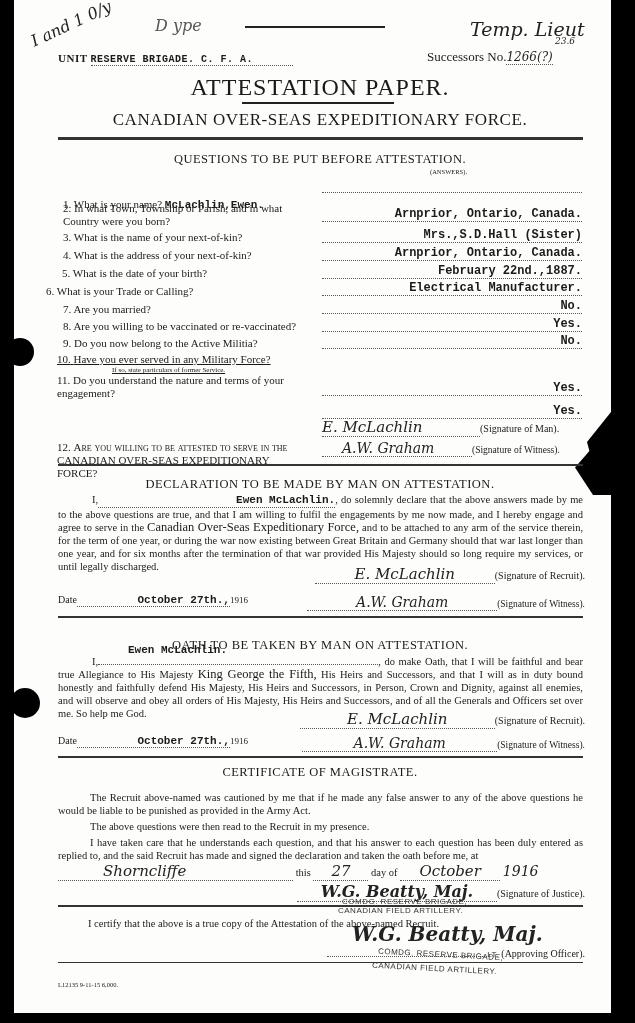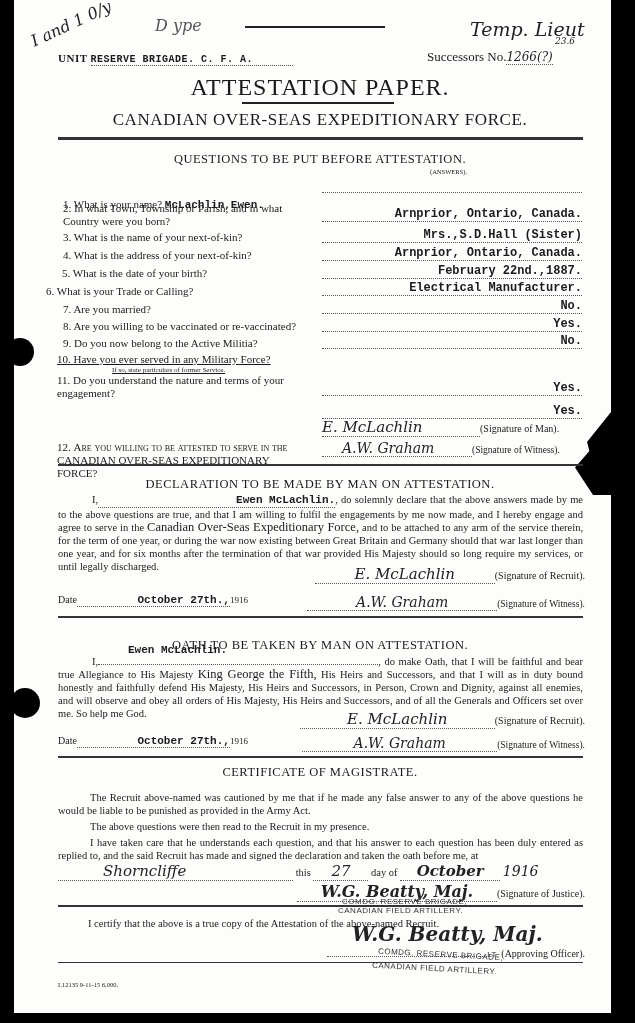--- a/index.html
+++ b/index.html
@@ -185,21 +185,21 @@
 
 <div class="abs center" style="left:60px; width:520px; top:765px; font-size:12.5px; letter-spacing:0.5px;">CERTIFICATE OF MAGISTRATE.</div>
 <div class="para" style="left:58px; top:791px; width:525px; text-indent:32px;">The Recruit above-named was cautioned by me that if he made any false answer to any of the above questions he would be liable to be punished as provided in the Army Act.</div>
 <div class="para" style="left:58px; top:820px; width:525px; text-indent:32px;">The above questions were then read to the Recruit in my presence.</div>
 <div class="para" style="left:58px; top:836px; width:525px; text-indent:32px;">I have taken care that he understands each question, and that his answer to each question has been duly entered as replied to, and the said Recruit has made and signed the declaration and taken the oath before me, at</div>
 <div class="abs" style="left:58px; top:862px; width:525px; font-size:10.5px;">
   <span class="hand dots" style="font-size:15px; display:inline-block; width:235px; padding-left:45px; box-sizing:border-box;">Shorncliffe</span>
   <span>this</span>
   <span class="hand dots" style="font-size:15px; display:inline-block; width:55px; text-align:center;">27</span>
   <span>day of</span>
-  <span class="hand dots" style="font-size:15px; display:inline-block; width:100px; text-align:center;font-weight:bold;">October</span>
+  <span class="hand dots" style="font-size:15px; display:inline-block; width:100px; text-align:center;">October</span>
   <span class="hand" style="font-size:14px;">1916</span>
 </div>
 <div class="abs" style="left:280px; top:882px; width:305px; font-size:10px; text-align:right;">
   <span class="hand dots" style="font-size:16px; font-weight:bold; display:inline-block; width:200px; text-align:center;">W.G. Beatty, Maj.</span><span>(Signature of Justice).</span>
 </div>
 <div class="abs stamp" style="left:342px; top:897px;">COMDG. RESERVE BRIGADE,</div>
 <div class="rule" style="left:58px; top:905px; width:525px; height:1.5px;"></div>
 <div class="abs stamp" style="left:338px; top:906px;">CANADIAN FIELD ARTILLERY.</div>
 
 <div class="para" style="left:88px; top:917px; width:460px;">I certify that the above is a true copy of the Attestation of the above-named Recruit.</div>

